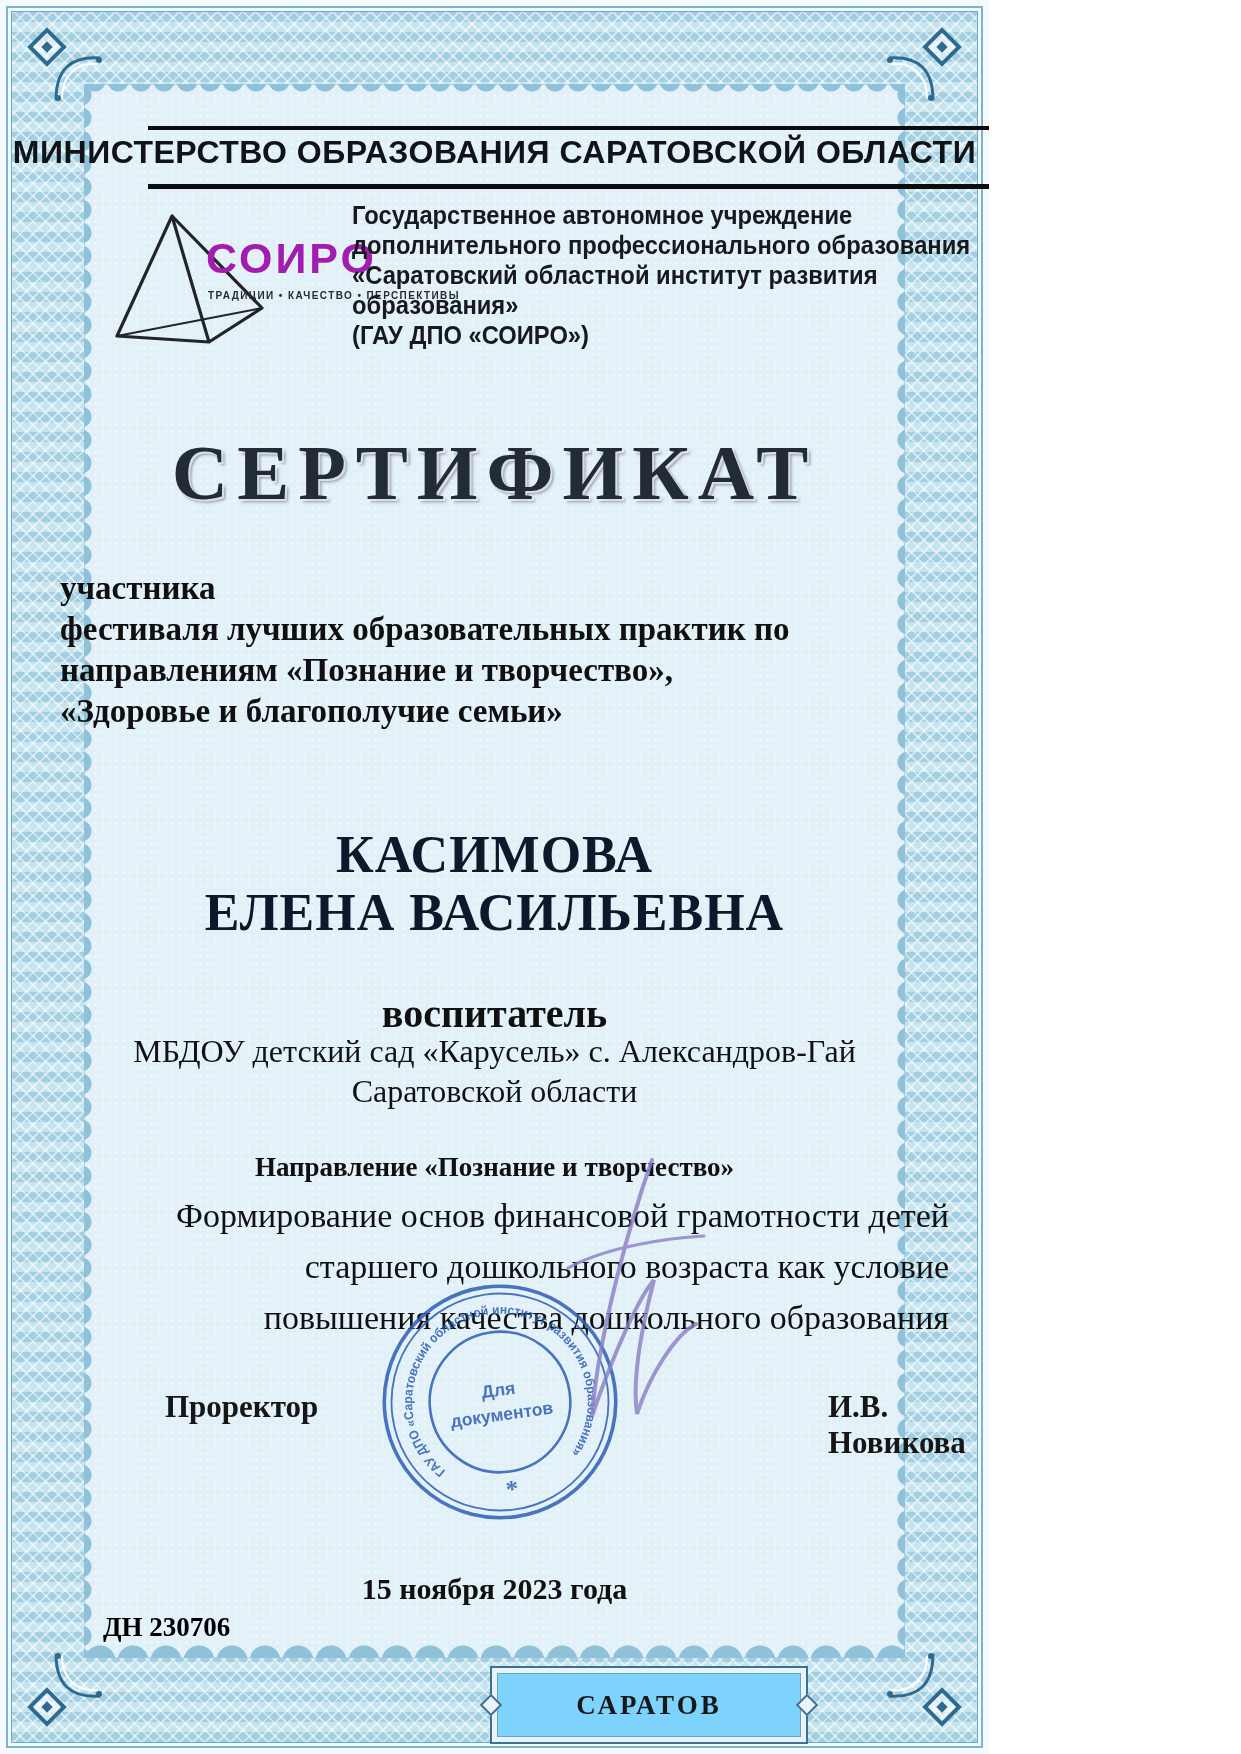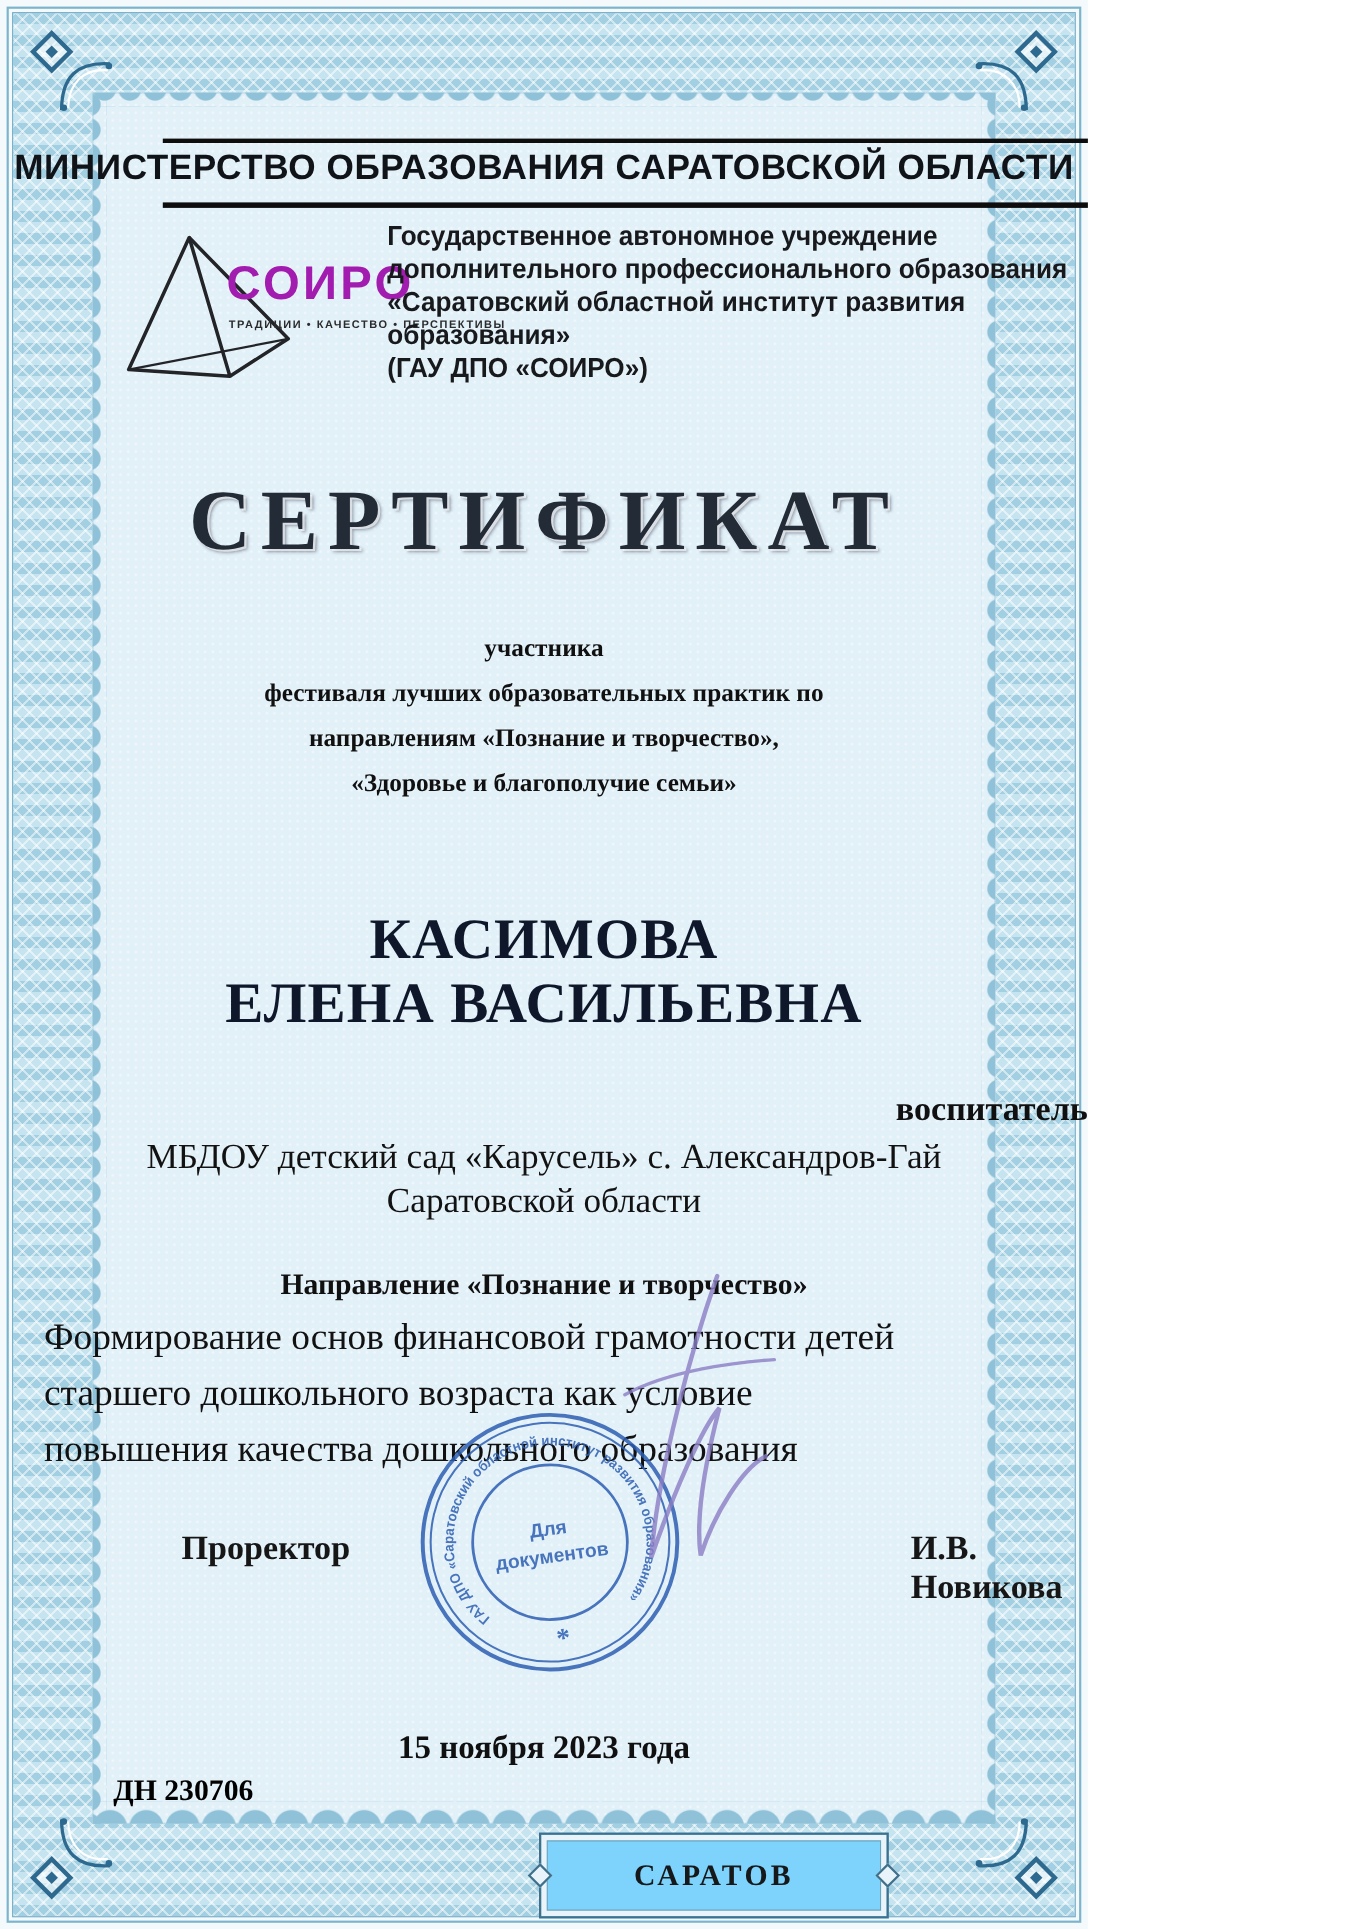--- a/index.html
+++ b/index.html
@@ -79,41 +79,41 @@
     font-weight:bold; font-size:25px; line-height:30px; color:#17191c;
     transform:scaleX(.95); transform-origin:left top;
   }
   
   .title {
     position:absolute; left:0; right:0; top:428px; text-align:center;
     font-size:78px; font-weight:bold; letter-spacing:9px; color:#232b37;
     text-shadow: 2px 2px 0 rgba(255,255,255,.65), 3px 3px 3px rgba(30,40,60,.45);
   }
   .award {
-    position:absolute; left:60px; right:60px; top:568px; text-align:center;
-    font-size:23px; font-weight:bold; line-height:41px; color:#101010;
+    position:absolute; left:60px; right:60px; top:568px; text-align:left;
+    font-size:33px; font-weight:bold; line-height:41px; color:#101010;
   }
   .name {
     position:absolute; left:0; right:0; top:826px; text-align:center;
     font-size:52px; font-weight:600; line-height:58px; letter-spacing:1px; color:#0f172a;
   }
   .position {
-    position:absolute; left:0; right:0; top:990px; text-align:right;
-    font-size:31px; font-weight:bold; color:#101010;
+    position:absolute; left:0; right:0; top:990px; text-align:center;
+    font-size:40px; font-weight:bold; color:#101010;
   }
   .org {
     position:absolute; left:0; right:0; top:1031px; text-align:center;
     font-size:32px; line-height:40px; color:#121212;
   }
   .direction {
     position:absolute; left:0; right:0; top:1152px; text-align:center;
     font-size:27px; font-weight:bold; color:#101010;
   }
   .work {
-    position:absolute; left:40px; right:40px; top:1190px; text-align:left;
+    position:absolute; left:40px; right:40px; top:1190px; text-align:right;
     font-size:34px; line-height:51px; color:#111;
   }
   
   .role   { position:absolute; left:165px; top:1389px; font-size:31px; font-weight:bold; }
   .signer { position:absolute; left:828px; top:1389px; font-size:31px; font-weight:bold; }
   .stamp  { position:absolute; left:376px; top:1278px; width:248px; height:248px;
             transform:rotate(-8deg); opacity:.85; }
   .autograph { position:absolute; left:540px; top:1148px; width:170px; height:310px; opacity:.8; }
   .date-line { position:absolute; left:0; right:0; top:1572px; text-align:center;
                font-size:30px; font-weight:bold; color:#101010; }

